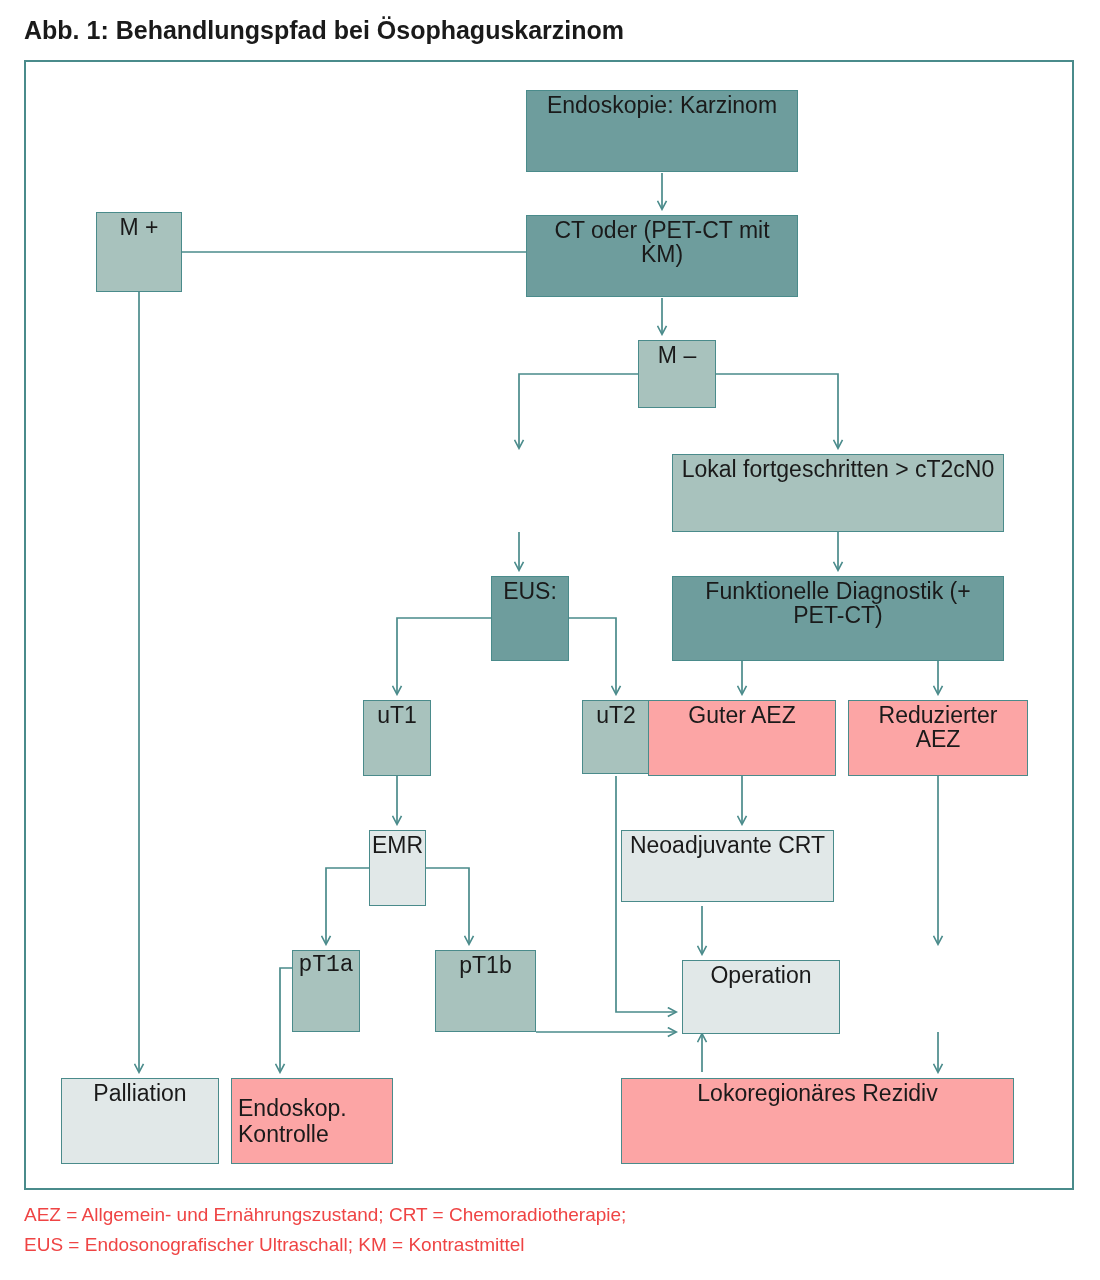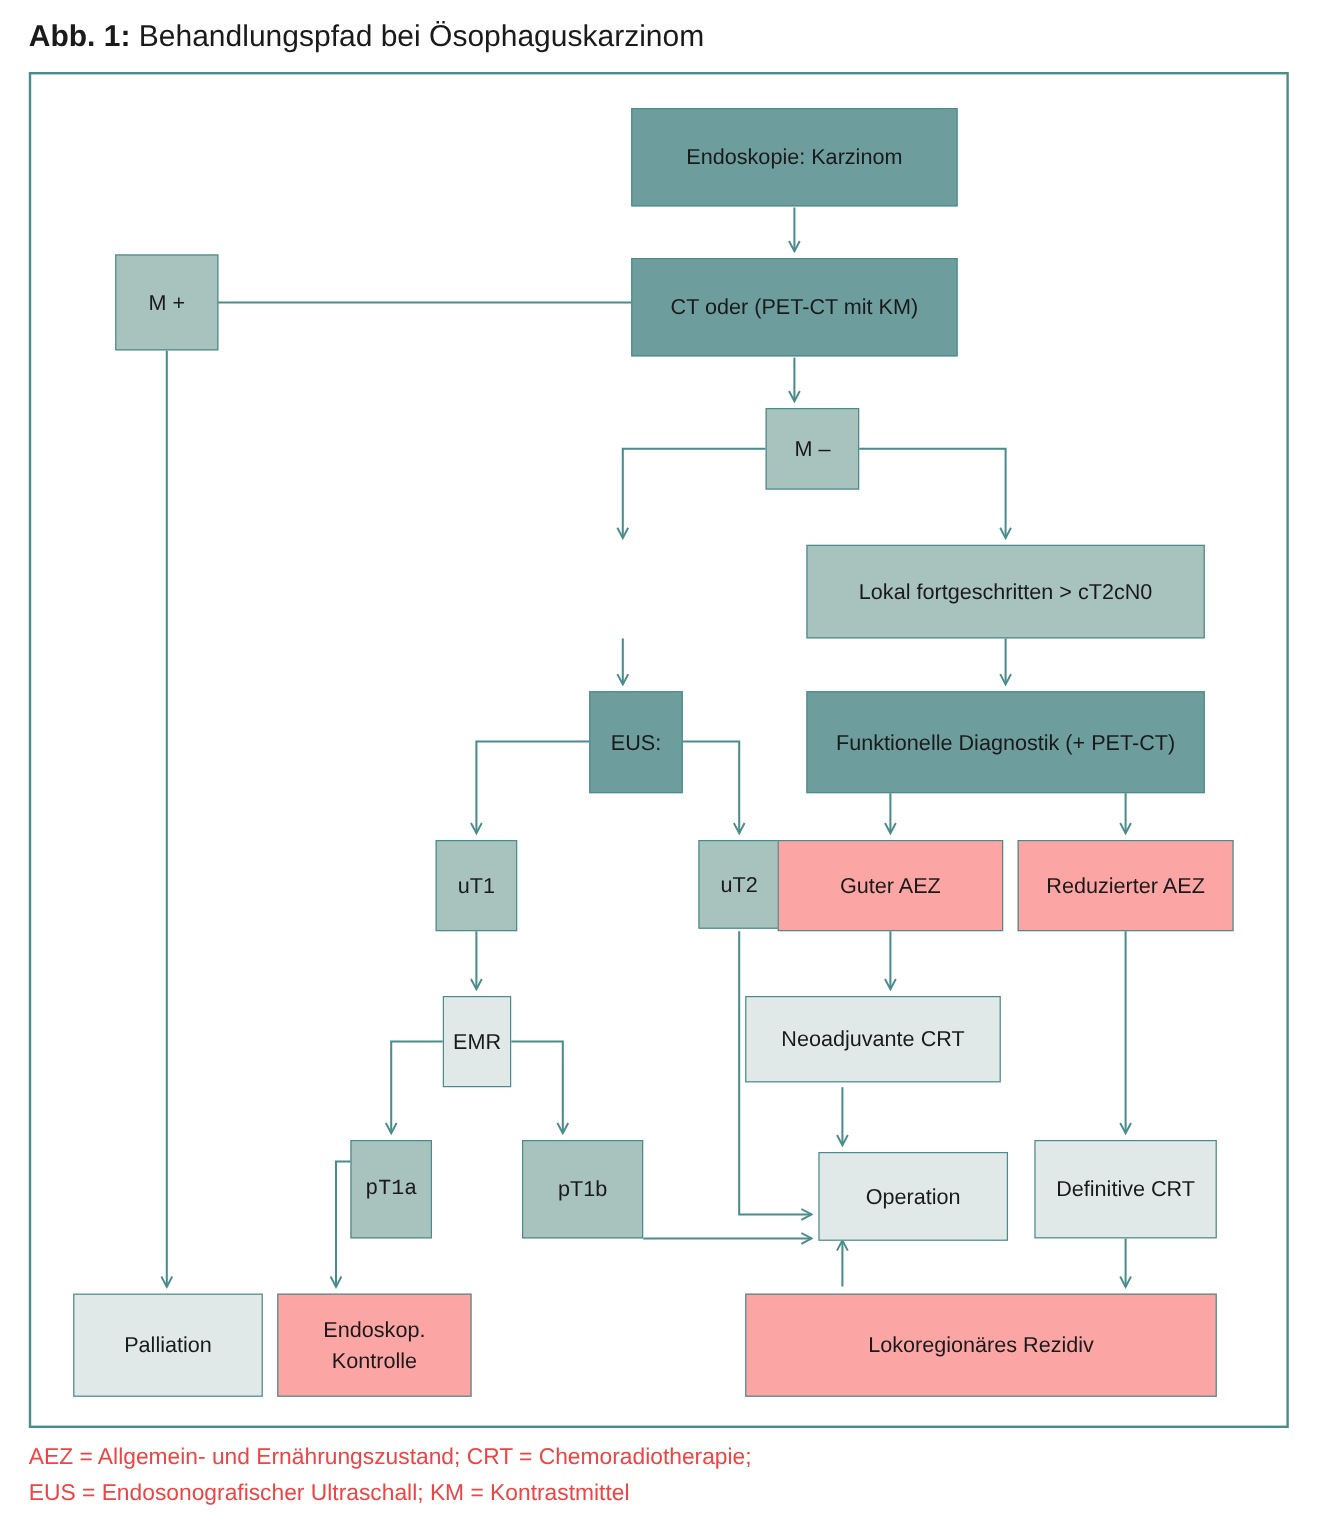--- a/index.html
+++ b/index.html
@@ -22,21 +22,21 @@
     left: 24px;
     top: 14px;
     font-size: 25px;
     line-height: 32px;
     white-space: nowrap;
   }
   #figure-title .label {
     font-weight: bold;
   }
   #figure-title .caption {
-    font-weight: normal;
+    font-weight: bold;
   }
 
   
   #diagram-frame {
     position: absolute;
     left: 24px;
     top: 60px;
     width: 1050px;
     height: 1130px;
     border: 2px solid #4a8b8b;
@@ -53,24 +53,24 @@
     height: 1130px;
     pointer-events: none;
   }
 
   
   .node {
     position: absolute;
     box-sizing: border-box;
     border: 1px solid #4a8b8b;
     display: flex;
-    align-items: center;
+    align-items: flex-start;
     justify-content: center;
     text-align: center;
-    font-size: 18px;
+    font-size: 23px;
     line-height: 24px;
     padding: 2px 6px;
     color: #1a1a1a;
   }
   .fill-dark  { background: #6e9d9d; }
   .fill-mid   { background: #a8c2bd; }
   .fill-light { background: #e1e8e8; }
   .fill-white { background: #fca5a5; }
 
   .node.two-line { line-height: 26px; }
@@ -211,23 +211,20 @@
   </div>
 
   <div class="node fill-mid" style="left:409px; top:888px; width:101px; height:82px;">
     <span>pT1b</span>
   </div>
 
   <div class="node fill-light" style="left:656px; top:898px; width:158px; height:74px;">
     <span>Operation</span>
   </div>
 
-  <div class="node fill-light" style="left:836px; top:888px; width:152px; height:82px;">
-    <span>Definitive CRT</span>
-  </div>
 
   <div class="node fill-light" style="left:35px; top:1016px; width:158px; height:86px;">
     <span>Palliation</span>
   </div>
 
   <div class="node fill-white two-line" style="left:205px; top:1016px; width:162px; height:86px; flex-direction:column;">
     <span>Endoskop.</span>
     <span>Kontrolle</span>
   </div>
 

